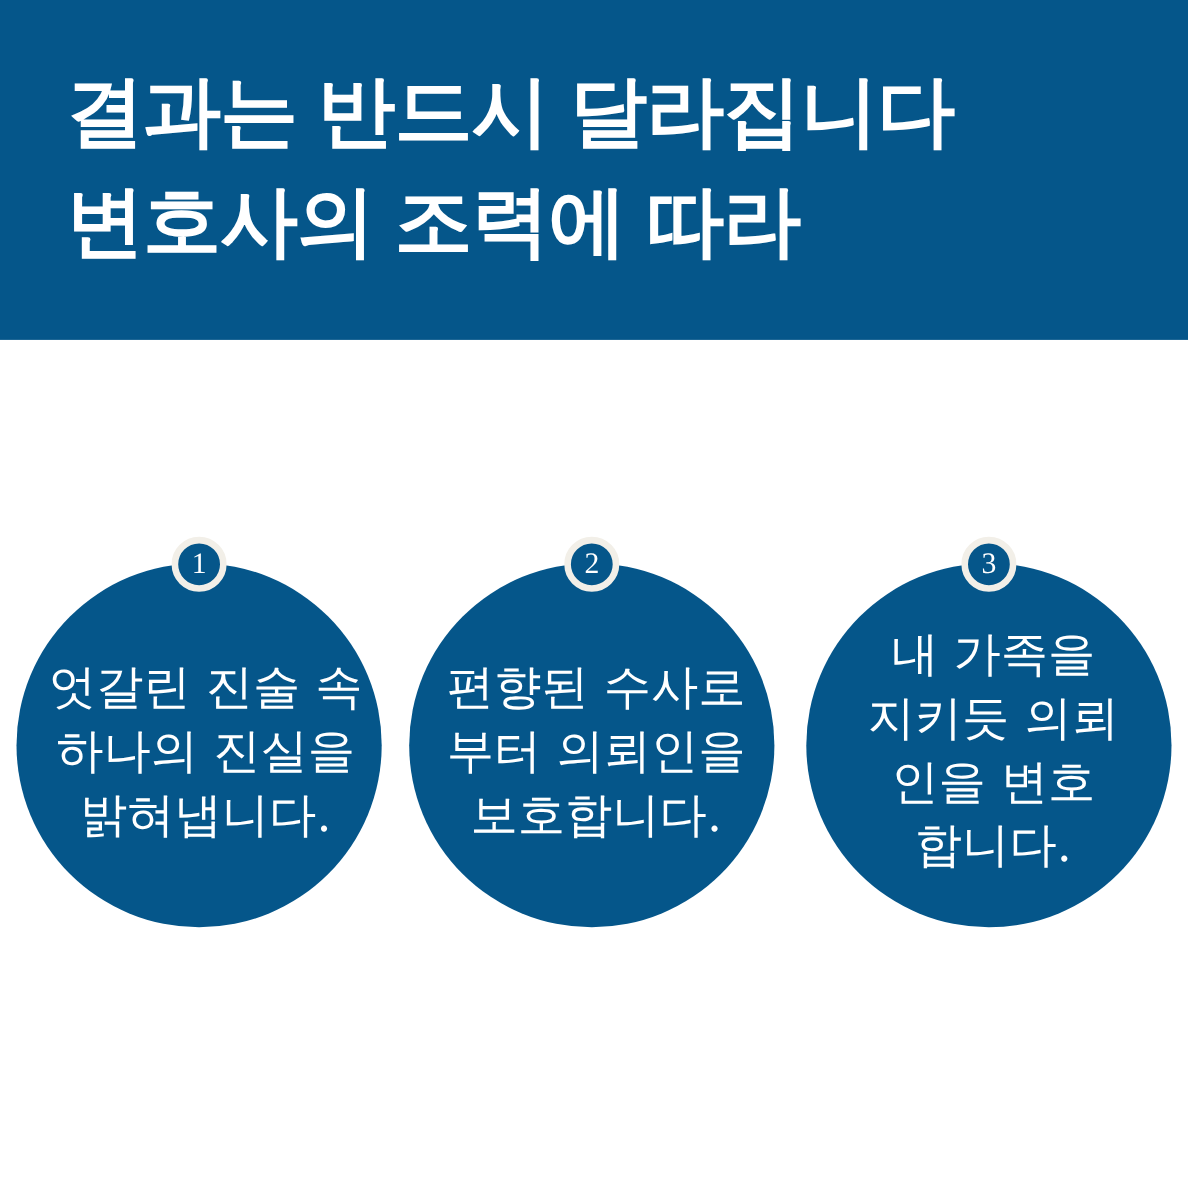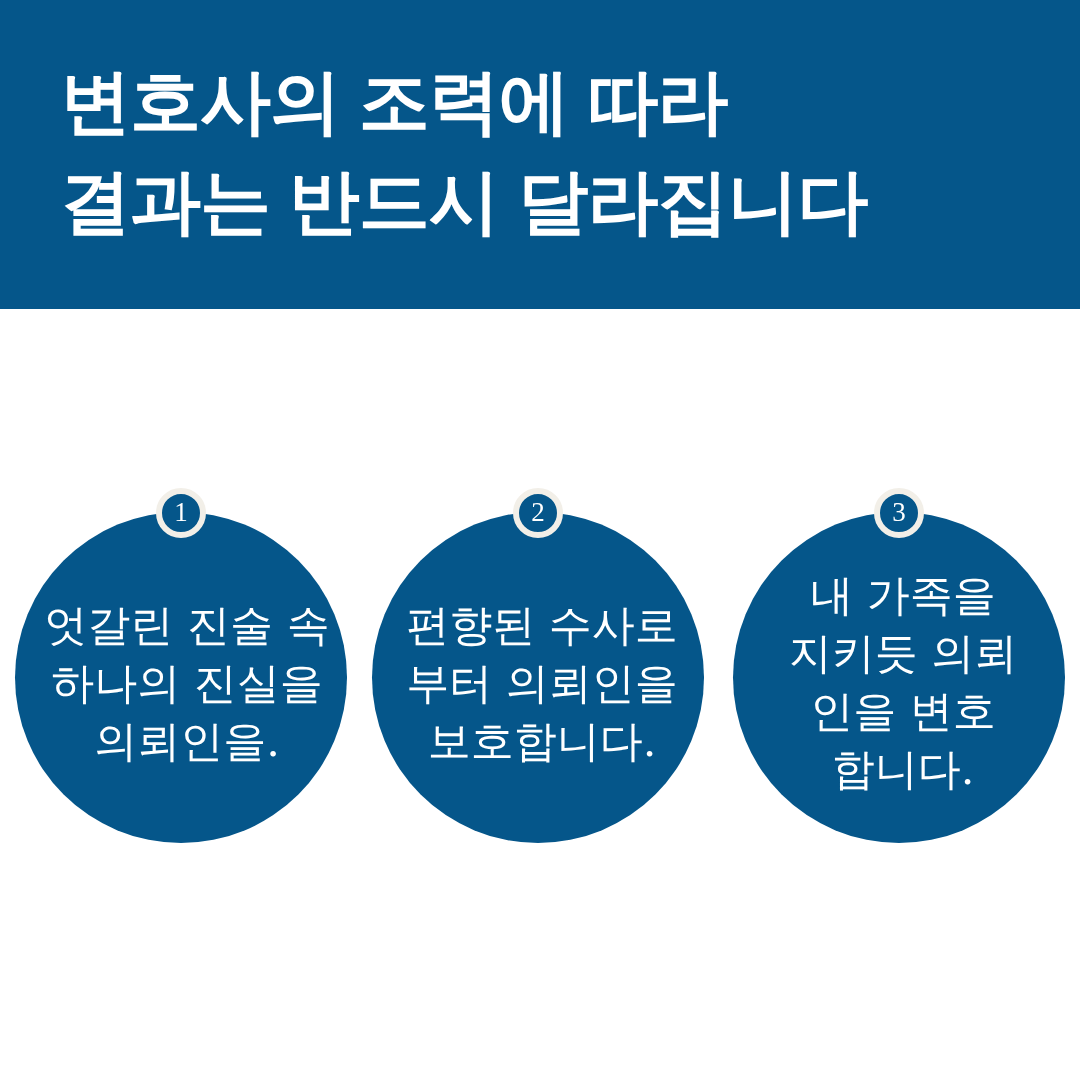--- a/index.html
+++ b/index.html
@@ -130,32 +130,32 @@
     top: -1px;
   }
 </style>
 </head>
 <body>
 
 <div id="canvas">
 
   <div id="header-banner">
     <div id="headline">
+      <span class="headline-line">결과는 반드시 달라집니다</span>
       <span class="headline-line">변호사의 조력에 따라</span>
-      <span class="headline-line">결과는 반드시 달라집니다</span>
     </div>
   </div>
 
   <div id="circles-row">
 
     <div class="circle-card pos-0">
       <div class="circle-body">
         <div class="circle-text">엇갈린 진술 속
 하나의 진실을
-의뢰인을.</div>
+밝혀냅니다.</div>
       </div>
       <div class="badge">
         <span class="badge-number">1</span>
       </div>
     </div>
 
     <div class="circle-card pos-1">
       <div class="circle-body">
         <div class="circle-text">편향된 수사로
 부터 의뢰인을

